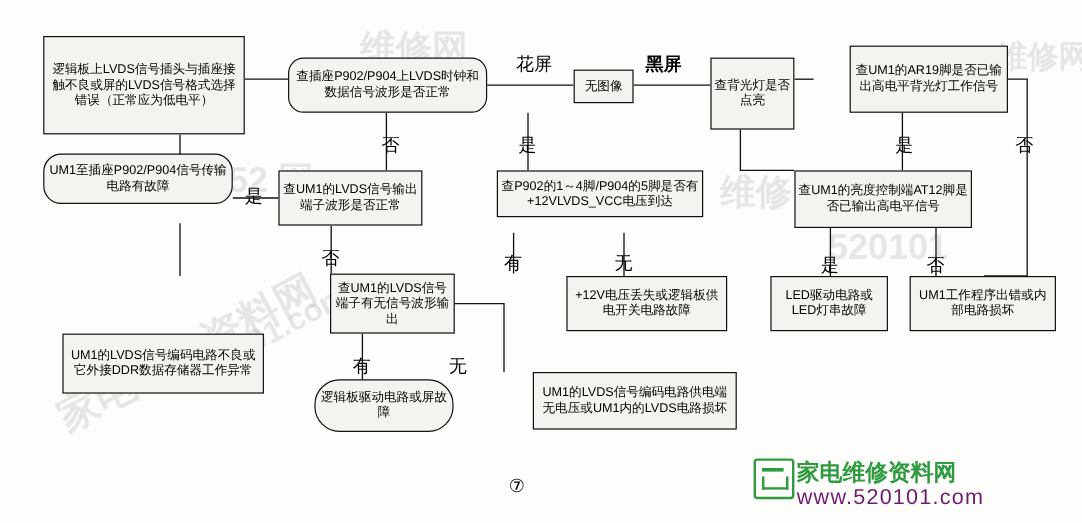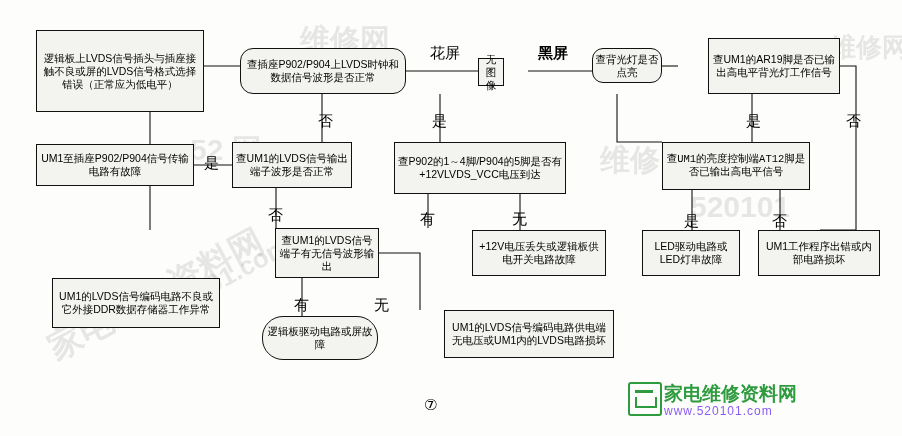--- a/index.html
+++ b/index.html
@@ -44,21 +44,21 @@
     position:absolute;left:0;top:0;width:30px;height:30px;
     border:2px solid #2f9b3f;border-radius:3px;
   }
   .logo .mark:before{
     content:"";position:absolute;left:5px;top:6px;width:18px;height:3px;background:#2f9b3f;
   }
   .logo .mark:after{
     content:"";position:absolute;left:5px;top:13px;width:18px;height:9px;border:2px solid #2f9b3f;border-top:none;
   }
   .logo .t1{position:absolute;left:36px;top:-1px;font-size:19px;font-weight:bold;color:#2f9b3f;white-space:nowrap;}
-  .logo .t2{position:absolute;left:36px;top:22px;font-size:12px;color:#8b5cf6;letter-spacing:1px;white-space:nowrap;}
+  .logo .t2{position:absolute;left:36px;top:22px;font-size:18px;color:#701a75;letter-spacing:1px;white-space:nowrap;}
 </style>
 </head>
 <body>
 
 <div id="stage">
 
   <div id="watermark-layer">
       <div class="wm rot" style="left: 40px; top: 330px; font-size: 34px;">家电维修资料网</div>
       <div class="wm rot" style="left: 150px; top: 300px; font-size: 26px;">520101.com</div>
       <div class="wm" style="left: 300px; top: 20px; font-size: 30px;">维修网</div>
@@ -86,27 +86,27 @@
       <polyline points="302,278 302,316"></polyline>
       <polyline points="368,253 420,253 420,310"></polyline>
       <polyline points="150,112 150,144"></polyline>
       <polyline points="150,186 150,230"></polyline>
       <polyline points="617,94 617,142 662,142"></polyline>
     </svg>
 
   <div id="node-layer">
       <div class="box" style="left: 36px; top: 30px; width: 168px; height: 82px;">逻辑板上LVDS信号插头与插座接触不良或屏的LVDS信号格式选择错误（正常应为低电平）</div>
       <div class="box" style="left: 240px; top: 48px; width: 166px; height: 46px; border-radius: 13px;">查插座P902/P904上LVDS时钟和数据信号波形是否正常</div>
-      <div class="box" style="left: 478px; top: 58px; width: 26px; height: 28px;">无图像</div>
-      <div class="box" style="left: 592px; top: 48px; width: 70px; height: 35px; border-radius: 11px;">查背光灯是否点亮</div>
+      <div class="box" style="left: 478px; top: 58px; width: 50px; height: 28px;">无图像</div>
+      <div class="box" style="left: 592px; top: 48px; width: 70px; height: 60px;">查背光灯是否点亮</div>
       <div class="box" style="left: 676px; top: 38px; width: 132px; height: 56px; margin-left: 32px;">查UM1的AR19脚是否已输出高电平背光灯工作信号</div>
-      <div class="box" style="left: 36px; top: 144px; width: 158px; height: 42px;">UM1至插座P902/P904信号传输电路有故障</div>
+      <div class="box" style="left: 36px; top: 128px; width: 158px; height: 42px; border-radius: 15px;">UM1至插座P902/P904信号传输电路有故障</div>
       <div class="box" style="left: 232px; top: 142px; width: 120px; height: 46px;">查UM1的LVDS信号输出端子波形是否正常</div>
-      <div class="box" style="left: 394px; top: 142px; width: 172px; height: 52px;">查P902的1～4脚/P904的5脚是否有+12VLVDS_VCC电压到达</div>
-      <div class="box" style="left: 662px; top: 142px; width: 148px; height: 48px; font-family: Liberation Mono, monospace;">查UM1的亮度控制端AT12脚是否已输出高电平信号</div>
+      <div class="box" style="left: 414px; top: 142px; width: 172px; height: 39px;">查P902的1～4脚/P904的5脚是否有+12VLVDS_VCC电压到达</div>
+      <div class="box" style="left: 662px; top: 142px; width: 148px; height: 48px;">查UM1的亮度控制端AT12脚是否已输出高电平信号</div>
       <div class="box" style="left: 52px; top: 230px; width: 168px; height: 50px; margin-top: 48px;">UM1的LVDS信号编码电路不良或它外接DDR数据存储器工作异常</div>
       <div class="box" style="left: 250px; top: 228px; width: 104px; height: 50px; margin-left: 25px;">查UM1的LVDS信号端子有无信号波形输出</div>
       <div class="box" style="left: 456px; top: 230px; width: 134px; height: 46px; margin-left: 16px;">+12V电压丢失或逻辑板供电开关电路故障</div>
       <div class="box" style="left: 642px; top: 230px; width: 98px; height: 46px; text-align: center;">LED驱动电路或LED灯串故障</div>
       <div class="box" style="left: 758px; top: 230px; width: 122px; height: 46px;">UM1工作程序出错或内部电路损坏</div>
       <div class="box" style="left: 262px; top: 316px; width: 116px; height: 44px; border-radius: 21px;">逻辑板驱动电路或屏故障</div>
       <div class="box" style="left: 444px; top: 310px; width: 170px; height: 48px;">UM1的LVDS信号编码电路供电端无电压或UM1内的LVDS电路损坏</div>
     </div>
   <div id="edgelabel-layer">
       <div class="lbl" style="left: 430px; top: 44px;">花屏</div>

